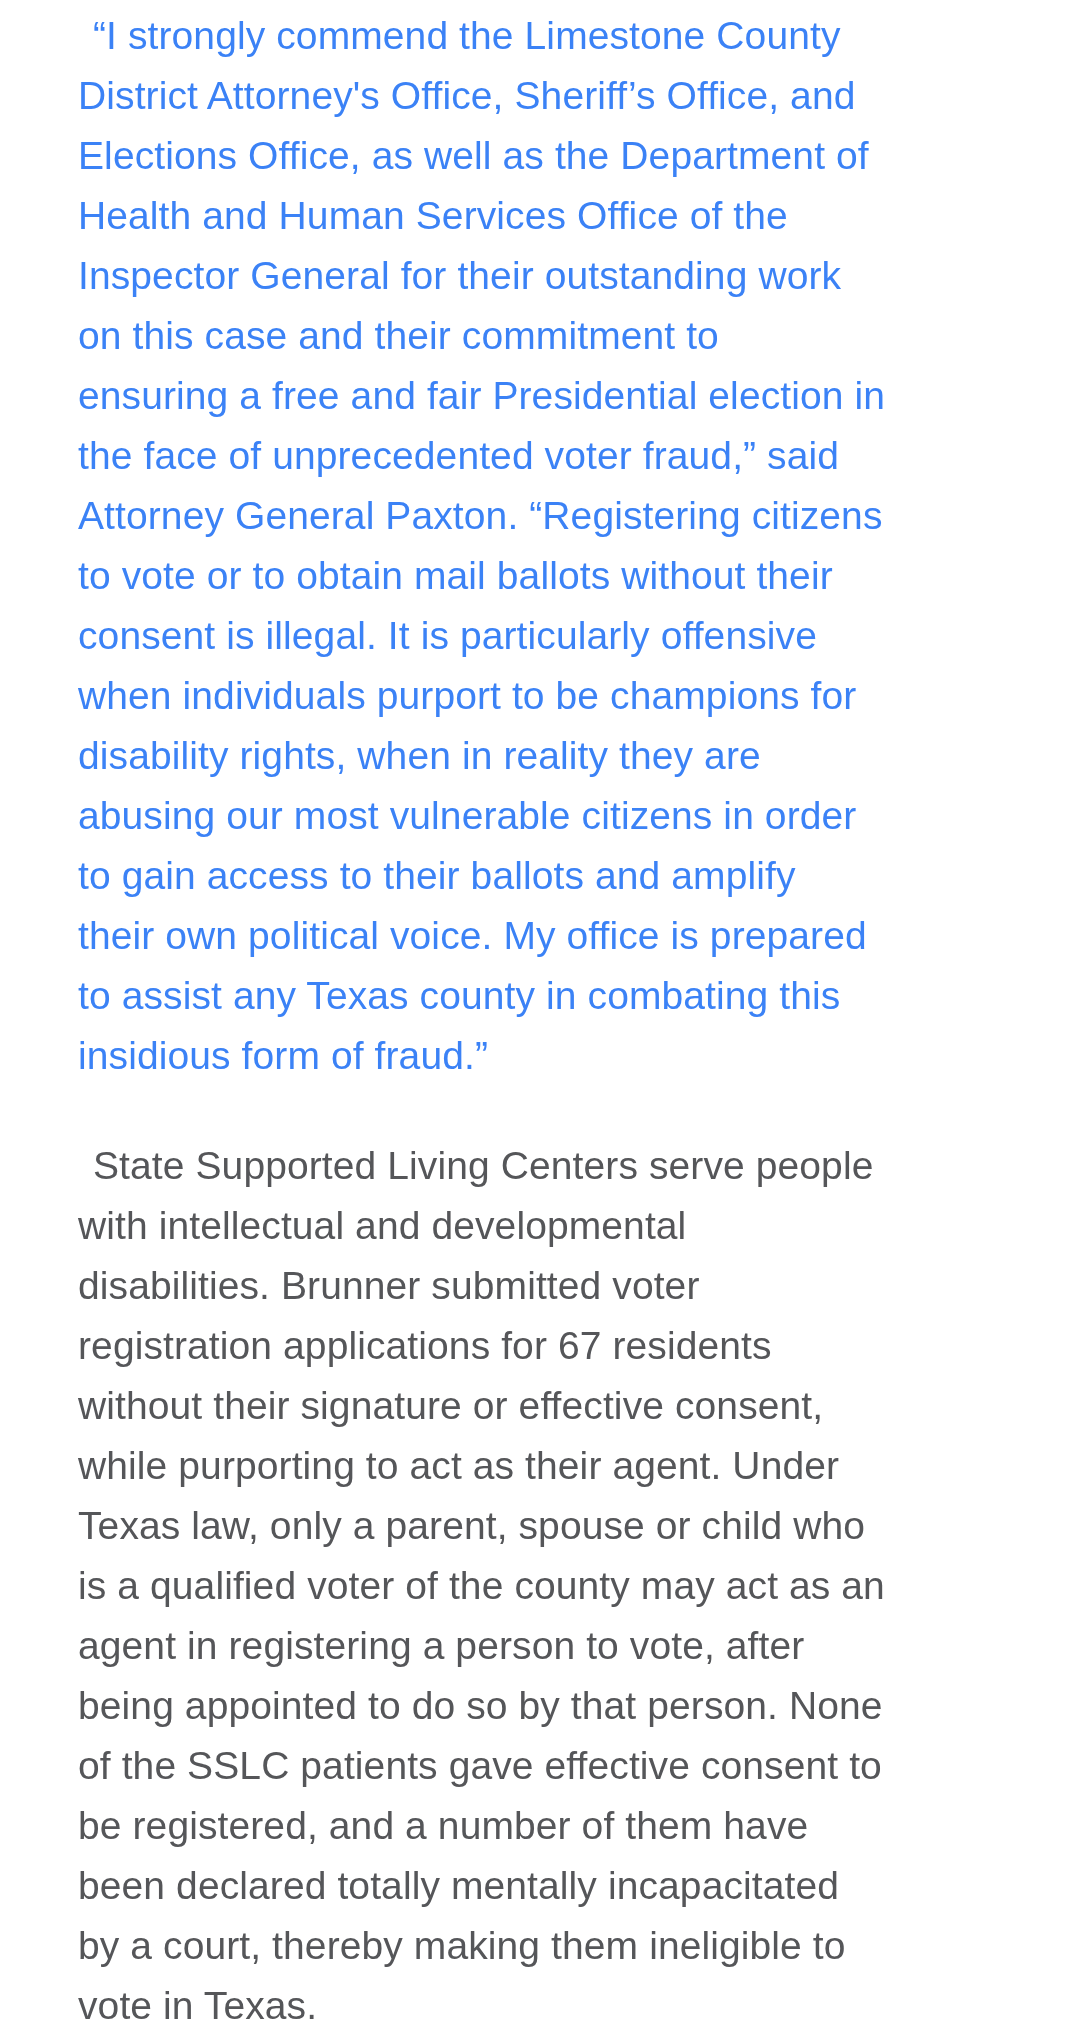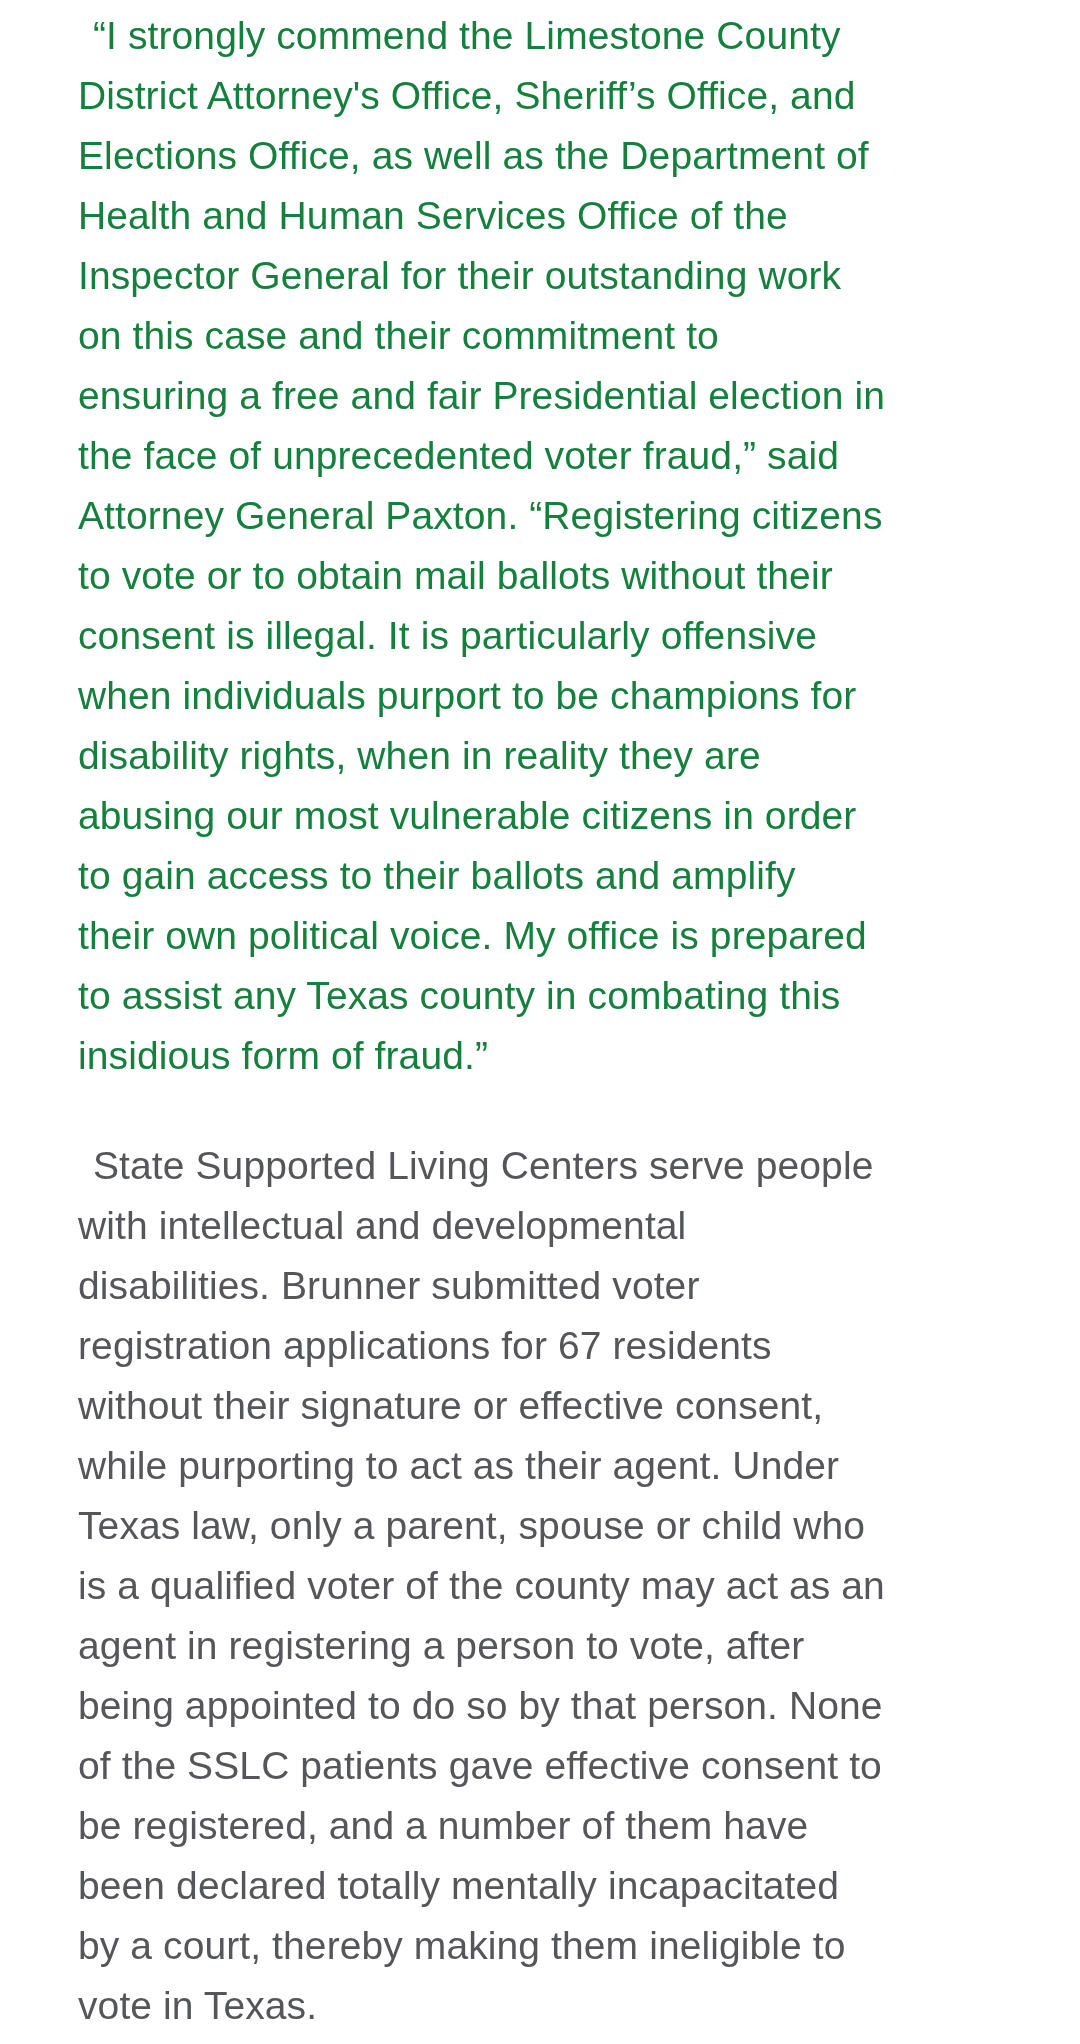--- a/index.html
+++ b/index.html
@@ -27,21 +27,21 @@
     letter-spacing: 0.1px;
     white-space: pre-line;     
     text-indent: 15px;         
     text-align: left;
   }
 </style>
 </head>
 <body style="background: rgb(255, 255, 255);">
 
 <main class="article">
-  <p class="para" style="color: #15803d;">“I strongly commend the Limestone County
+  <p class="para" style="color: #3b82f6;">“I strongly commend the Limestone County
 District Attorney's Office, Sheriff’s Office, and
 Elections Office, as well as the Department of
 Health and Human Services Office of the
 Inspector General for their outstanding work
 on this case and their commitment to
 ensuring a free and fair Presidential election in
 the face of unprecedented voter fraud,” said
 Attorney General Paxton. “Registering citizens
 to vote or to obtain mail ballots without their
 consent is illegal. It is particularly offensive

